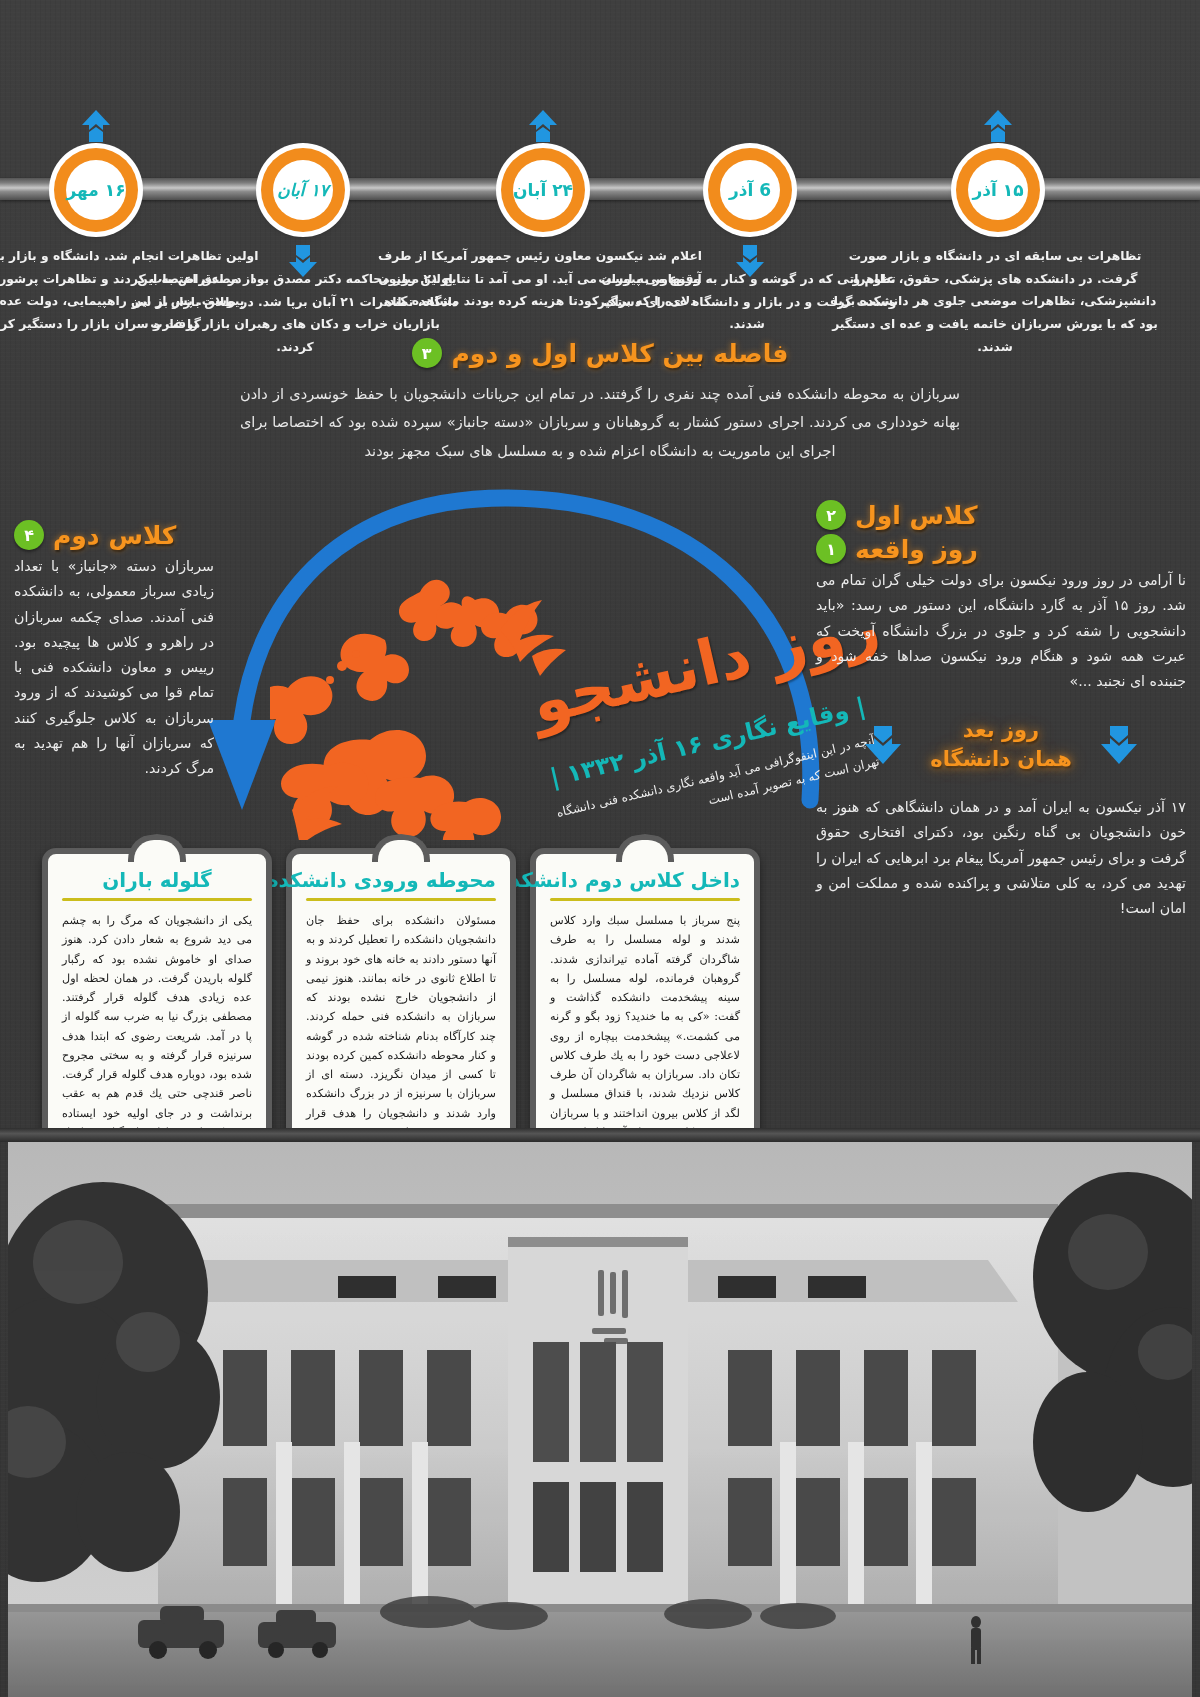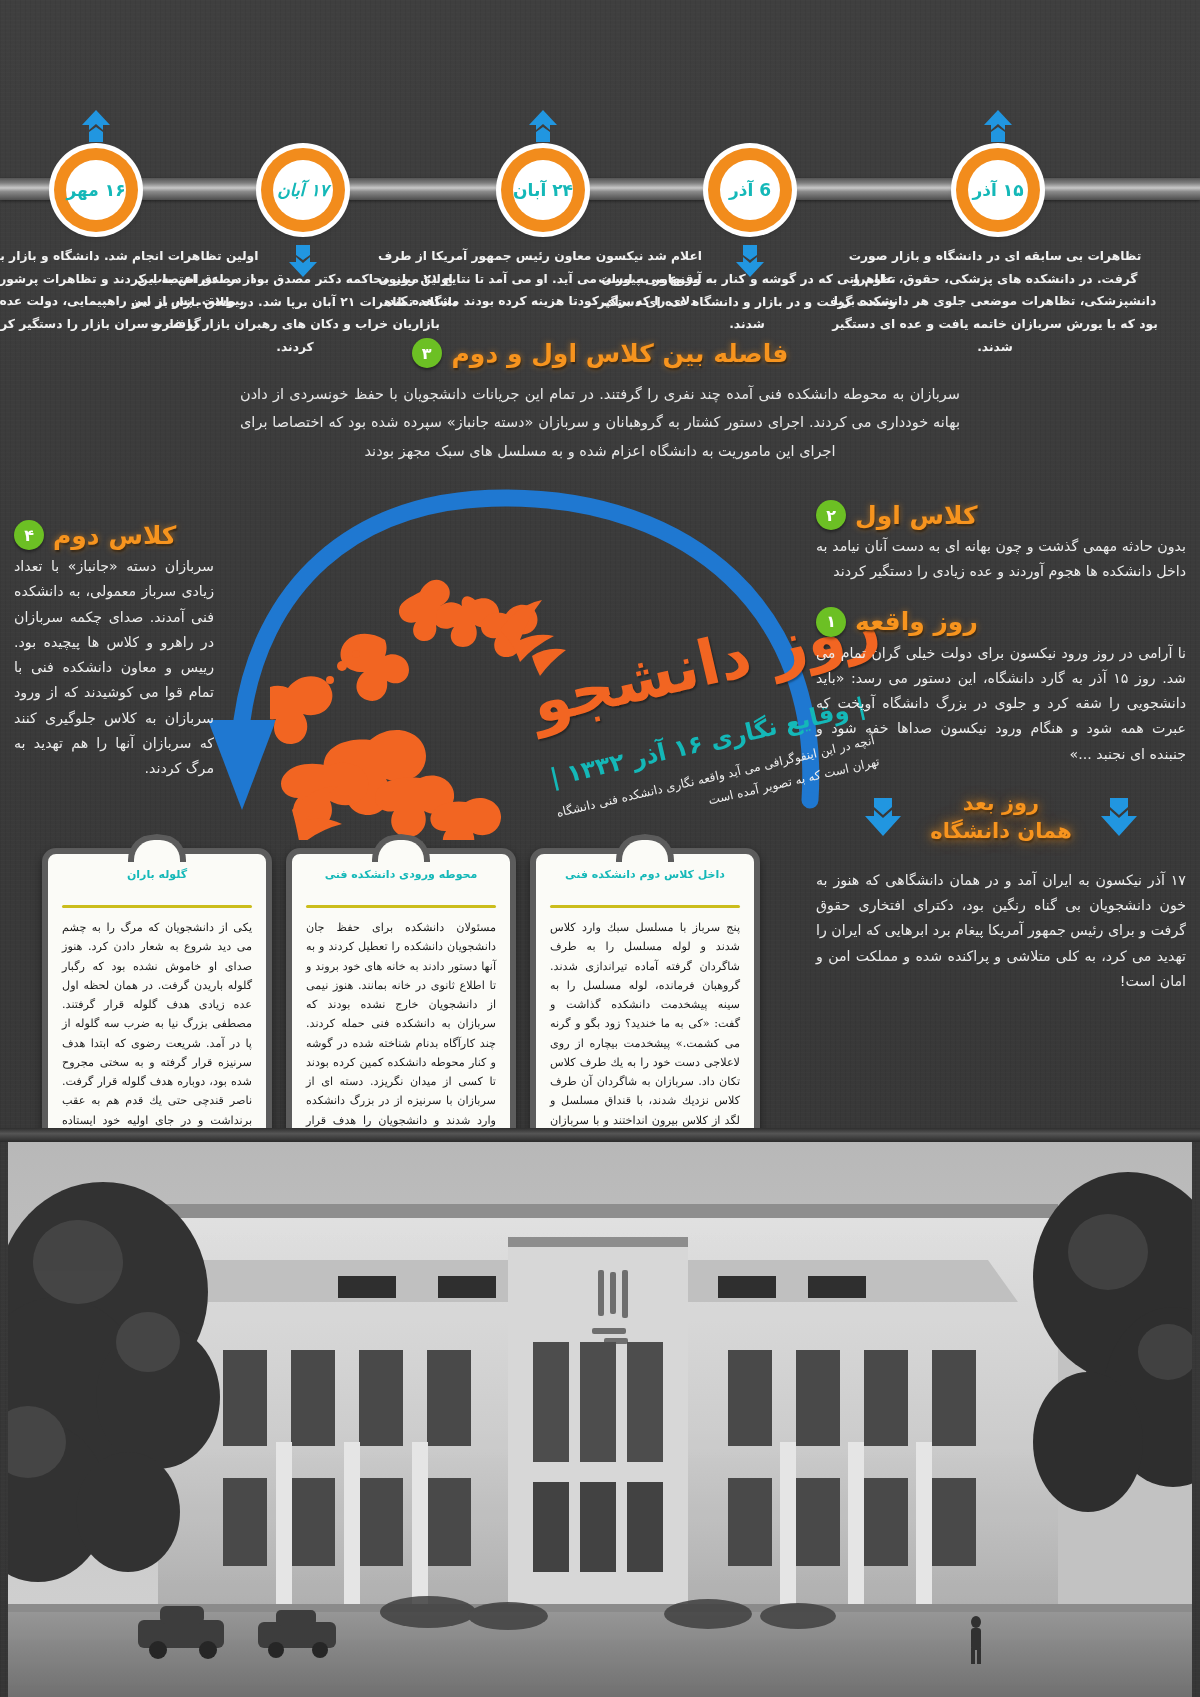--- a/index.html
+++ b/index.html
@@ -159,22 +159,22 @@
     border-radius:26px 26px 0 0;
     clip-path:polygon(0 100%,0 55%,18% 10%,50% 0,82% 10%,100% 55%,100% 100%);
   }
   .card::after{ 
     content:""; position:absolute; bottom:-22px; left:50%; transform:translateX(-50%);
     width:36px; height:24px; background:#fbfbf7;
     border:6px solid #5c5c5c; border-top:none;
     clip-path:polygon(0 0,100% 0,100% 30%,50% 100%,0 30%);
   }
   .card-title {
-    color:#14b8b8; font-size:11px; font-weight:bold;
-    text-align:center; padding-bottom:24px; white-space:nowrap;
+    color:#14b8b8; font-size:20px; font-weight:bold;
+    text-align:center; padding-bottom:6px; white-space:nowrap;
     letter-spacing:-.4px;
   }
   .card-rule { height:3px; background:#cbbd1c; margin:0 0 10px; border-radius:2px; }
   .card-body {
     color:#1b1b1b; font-size:11.2px; line-height:1.72;
     text-align:justify; text-align-last:center;
     font-family:"DejaVu Serif","Liberation Serif",serif;
   }
 
   
@@ -308,21 +308,20 @@
     <div class="logo-sub">| وقایع نگاری ۱۶ آذر ۱۳۳۲ |</div>
     <div class="logo-desc">آنچه در این اینفوگرافی می آید واقعه نگاری دانشکده فنی دانشگاه تهران است که به تصویر آمده است</div>
   </div>
 
   <div class="right-col">
 
     <div class="sec-head">
       <span class="num-badge">۲</span>
       <span class="orange-head">کلاس اول</span>
     </div>
-    <div class="sec-text">بدون حادثه مهمی گذشت و چون بهانه ای به دست آنان نیامد به داخل دانشکده ها هجوم آوردند و عده زیادی را دستگیر کردند</div>
 
     <div class="sec-head">
       <span class="num-badge">۱</span>
       <span class="orange-head">روز واقعه</span>
     </div>
     <div class="sec-text">نا آرامی در روز ورود نیکسون برای دولت خیلی گران تمام می شد. روز ۱۵ آذر به گارد دانشگاه، این دستور می رسد: «باید دانشجویی را شقه کرد و جلوی در بزرگ دانشگاه آویخت که عبرت همه شود و هنگام ورود نیکسون صداها خفه شود و جنبنده ای نجنبد ...»</div>
 
     <div class="after-banner">
       <span class="dbl-arrow">
         <svg viewBox="0 0 46 42">

